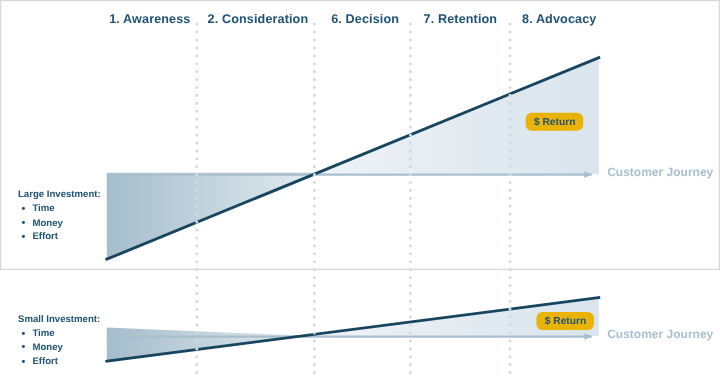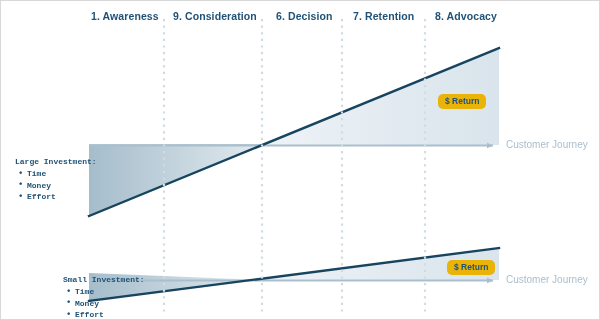--- a/index.html
+++ b/index.html
@@ -12,21 +12,21 @@
     background: #ffffff;
     font-family: "Liberation Sans", sans-serif;
     overflow: hidden;
     position: relative;
   }
   #canvas {
     position: absolute;
     left: 0;
     top: 0;
     width: 600px;
-    height: 320px;
+    height: 225px;
     border: 1px solid #d8d8d8;
     box-sizing: border-box;
   }
   svg.figure {
     position: absolute;
     left: 0;
     top: 0;
     width: 600px;
     height: 320px;
     display: block;
@@ -39,21 +39,20 @@
     white-space: nowrap;
     letter-spacing: 0.1px;
   }
   .invest-block {
     position: absolute;
     color: #1f5276;
     font-size: 8px;
     font-weight: bold;
     line-height: 1.42;
     white-space: nowrap;
-    font-family: Liberation Mono, monospace;
   }
   .invest-title {
     margin: 0 0 1px 0;
   }
   .invest-list {
     margin: 0;
     padding: 0 0 0 12px;
     list-style: none;
   }
   .invest-list li {
@@ -65,21 +64,21 @@
     left: -9px;
     top: -0.5px;
     color: #1f5276;
     font-size: 9px;
   }
   .journey-label {
     position: absolute;
     font-size: 10px;
     color: #a9bfcd;
     white-space: nowrap;
-    font-weight: normal;
+    font-weight: bold;
     text-align: center;
   }
   .return-badge {
     position: absolute;
     background: #eab308;
     color: #1f5276;
     font-size: 8.5px;
     font-weight: bold;
     padding: 3px 7px 3px 7px;
     border-radius: 5px;
@@ -140,35 +139,35 @@
 
     <g stroke="#cfdce4" stroke-width="2.2" stroke-dasharray="2.2 4.4" stroke-linecap="butt">
       <line x1="163" y1="18" x2="163" y2="315"></line>
       <line x1="261" y1="18" x2="261" y2="315"></line>
       <line x1="341" y1="18" x2="341" y2="315"></line>
       <line x1="424" y1="18" x2="424" y2="315"></line>
     </g>
   </svg>
 
   <div class="stage-label" style="left:90px;  top:9px;">1. Awareness</div>
-  <div class="stage-label" style="left:172px; top:9px;">9. Consideration</div>
+  <div class="stage-label" style="left:172px; top:9px;">2. Consideration</div>
   <div class="stage-label" style="left:275px; top:9px;">6. Decision</div>
   <div class="stage-label" style="left:352px; top:9px;">7. Retention</div>
   <div class="stage-label" style="left:434px; top:9px;">8. Advocacy</div>
 
   <div class="invest-block" style="left:14px; top:155px;">
     <div class="invest-title">Large Investment:</div>
     <ul class="invest-list">
       <li>Time</li>
       <li>Money</li>
       <li>Effort</li>
     </ul>
   </div>
 
-  <div class="invest-block" style="left:14px; top:273px;margin-left:48px;">
+  <div class="invest-block" style="left:14px; top:259px;">
     <div class="invest-title">Small Investment:</div>
     <ul class="invest-list">
       <li>Time</li>
       <li>Money</li>
       <li>Effort</li>
     </ul>
   </div>
 
   <div class="return-badge" style="left:437px; top:93px;">$ Return</div>
   <div class="return-badge" style="left:446px; top:259px;">$ Return</div>

